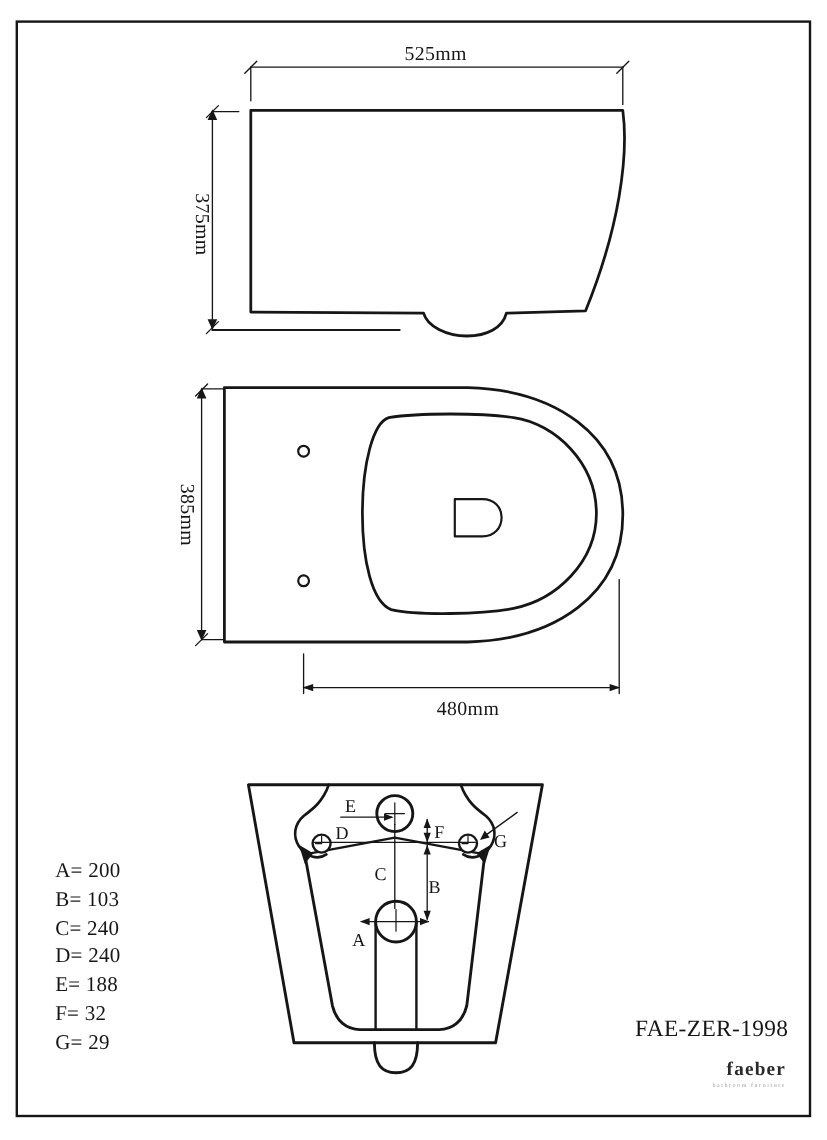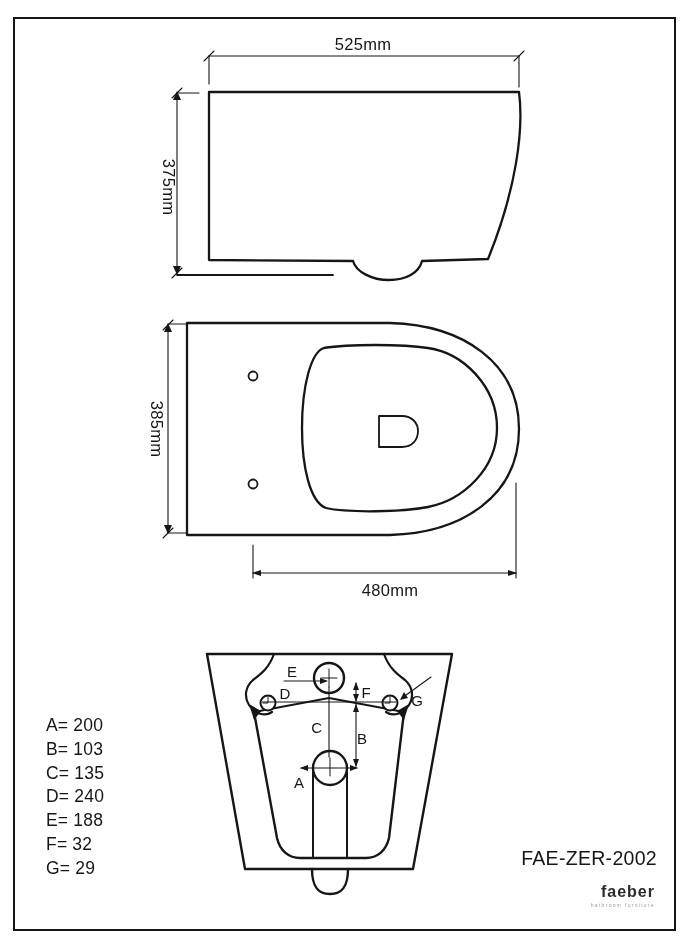--- a/index.html
+++ b/index.html
@@ -1,18 +1,18 @@
 <!DOCTYPE html>
 <html><head>
 <meta charset="utf-8">
 <style>
   html,body{margin:0;padding:0;background:#ffffff;}
   .page{
     position:relative;width:689px;height:950px;background:#ffffff;
-    font-family:Liberation Sans, sans-serif;color:#161616;overflow:hidden;
+    font-family:Liberation Serif, serif;color:#161616;overflow:hidden;
   }
   svg{position:absolute;left:0;top:0;}
   svg text{fill:#161616;}
   .dim-label{font-size:16.5px;letter-spacing:0.3px;}
   .callout-label{font-size:15px;}
   .legend{
     position:absolute;left:46px;top:714px;
     font-size:17.5px;line-height:23.8px;letter-spacing:0.2px;color:#161616;
   }
   .product-code{
@@ -142,27 +142,27 @@
       <text x="417" y="706" text-anchor="middle" class="callout-label">G</text>
       <text x="322" y="733" text-anchor="end" class="callout-label">C</text>
       <text x="362" y="744" text-anchor="middle" class="callout-label">B</text>
       <text x="299" y="788" text-anchor="middle" class="callout-label">A</text>
     </g>
   </svg>
 
   <div class="legend">
     <div>A= 200</div>
     <div>B= 103</div>
-    <div>C= 135</div>
+    <div>C= 240</div>
     <div>D= 240</div>
     <div>E= 188</div>
     <div>F= 32</div>
     <div>G= 29</div>
   </div>
 
-  <div class="product-code">FAE-ZER-2002</div>
+  <div class="product-code">FAE-ZER-1998</div>
 
   <div class="brand">
     <div class="brand-name">faeber</div>
     <div class="brand-tagline">bathroom furniture</div>
   </div>
 
 </div>
 
 </body></html>

